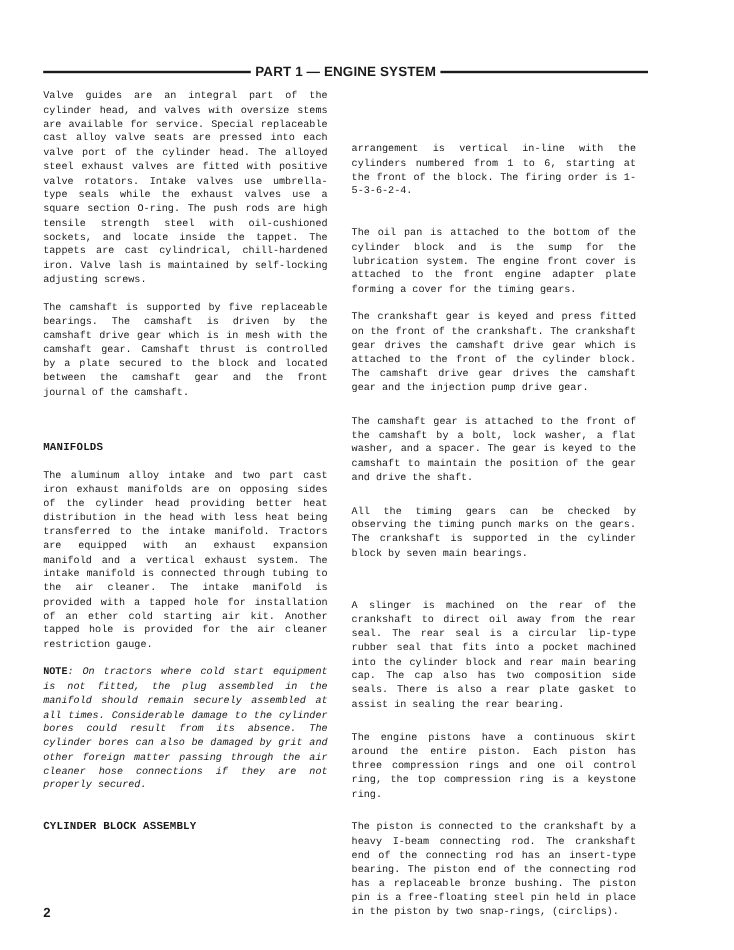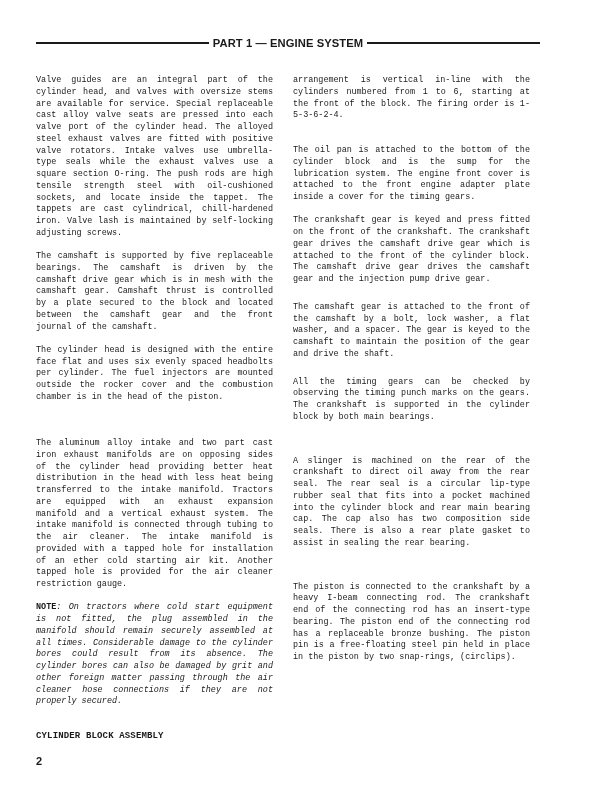--- a/index.html
+++ b/index.html
@@ -1,34 +1,34 @@
 <!DOCTYPE html>
 <html><head>
   <meta charset="utf-8">
   <style>
     html, body { margin: 0; padding: 0; background: #ffffff; }
     body {
       width: 612px; height: 792px; position: relative; overflow: hidden;
       font-family: "Liberation Sans", sans-serif; color: #1a1a1a;
     }
     .header {
-      position: absolute; left: 36px; top: 35px; width: 504px; height: 16px;
+      position: absolute; left: 36px; top: 52px; width: 504px; height: 16px;
       display: flex; align-items: center; justify-content: center;
     }
     .header .rule { flex: 1; height: 1.6px; background: #1a1a1a; }
     .header .title {
       font-family: "Liberation Sans", sans-serif; font-weight: bold;
       font-size: 11.2px; letter-spacing: 0.1px; padding: 0 4px; white-space: nowrap;
     }
     .col {
       position: absolute; top: 75px; width: 237px;
       font-size: 8.45px; line-height: 11.75px; text-align: justify; font-family: Liberation Mono, monospace;
     }
     .col.left { left: 36px; }
-    .col.right { left: 293px; }
+    .col.right { left: 293px; margin-top: 44px; }
     .col p { margin: 0; }
     .gap-s { height: 11.5px; }
     .gap-m { height: 16px; }
     .gap-l { height: 23px; }
     .heading { font-weight: bold; font-size: 9px; letter-spacing: 0.15px; margin: 0; }
     .note-label { font-weight: bold; font-style: normal; }
     .note-text { font-style: italic; margin-top: 28px; }
     .pagenum {
       position: absolute; left: 36px; top: 755px;
       font-weight: bold; font-size: 11px;
@@ -41,43 +41,44 @@
   <div class="rule"></div>
   <div class="title">PART 1 — ENGINE SYSTEM</div>
   <div class="rule"></div>
 </div>
 
 <div class="col left">
   <p>Valve guides are an integral part of the cylinder head, and valves with oversize stems are available for service. Special replaceable cast alloy valve seats are pressed into each valve port of the cylinder head. The alloyed steel exhaust valves are fitted with positive valve rotators. Intake valves use umbrella-type seals while the exhaust valves use a square section O-ring. The push rods are high tensile strength steel with oil-cushioned sockets, and locate inside the tappet. The tappets are cast cylindrical, chill-hardened iron. Valve lash is maintained by self-locking adjusting screws.</p>
   <div class="gap-s"></div>
   <p>The camshaft is supported by five replaceable bearings. The camshaft is driven by the camshaft drive gear which is in mesh with the camshaft gear. Camshaft thrust is controlled by a plate secured to the block and located between the camshaft gear and the front journal of the camshaft.</p>
   <div class="gap-s"></div>
-  <p>The cylinder head is designed with the entire face flat and uses six evenly spaced headbolts per cylinder. The fuel injectors are mounted outside the rocker cover and the combustion chamber is in the head of the piston.</p>
   <div class="gap-l"></div>
+  <p class="heading">MANIFOLDS</p>
   <div class="gap-s"></div>
   <p>The aluminum alloy intake and two part cast iron exhaust manifolds are on opposing sides of the cylinder head providing better heat distribution in the head with less heat being transferred to the intake manifold. Tractors are equipped with an exhaust expansion manifold and a vertical exhaust system. The intake manifold is connected through tubing to the air cleaner. The intake manifold is provided with a tapped hole for installation of an ether cold starting air kit. Another tapped hole is provided for the air cleaner restriction gauge.</p>
   <div class="gap-s"></div>
   <p><span class="note-label">NOTE</span><span class="note-text">: On tractors where cold start equipment is not fitted, the plug assembled in the manifold should remain securely assembled at all times. Considerable damage to the cylinder bores could result from its absence. The cylinder bores can also be damaged by grit and other foreign matter passing through the air cleaner hose connections if they are not properly secured.</span></p>
   <div class="gap-l"></div>
   <p class="heading">CYLINDER BLOCK ASSEMBLY</p>
   <div class="gap-s"></div>
 </div>
 
 <div class="col right">
   <p>arrangement is vertical in-line with the cylinders numbered from 1 to 6, starting at the front of the block. The firing order is 1-5-3-6-2-4.</p>
   <div class="gap-s"></div>
   <div class="gap-s"></div>
-  <p>The oil pan is attached to the bottom of the cylinder block and is the sump for the lubrication system. The engine front cover is attached to the front engine adapter plate inside a cover for the timing gears.</p>
+  <p>The oil pan is attached to the bottom of the cylinder block and is the sump for the lubrication system. The engine front cover is attached to the front engine adapter plate forming a cover for the timing gears.</p>
   <div class="gap-s"></div>
   <p>The crankshaft gear is keyed and press fitted on the front of the crankshaft. The crankshaft gear drives the camshaft drive gear which is attached to the front of the cylinder block. The camshaft drive gear drives the camshaft gear and the injection pump drive gear.</p>
   <div class="gap-m"></div>
   <p>The camshaft gear is attached to the front of the camshaft by a bolt, lock washer, a flat washer, and a spacer. The gear is keyed to the camshaft to maintain the position of the gear and drive the shaft.</p>
   <div class="gap-m"></div>
-  <p>All the timing gears can be checked by observing the timing punch marks on the gears. The crankshaft is supported in the cylinder block by both main bearings.</p>
+  <p>All the timing gears can be checked by observing the timing punch marks on the gears. The crankshaft is supported in the cylinder block by seven main bearings.</p>
   <div class="gap-m"></div>
   <div class="gap-m"></div>
   <p>A slinger is machined on the rear of the crankshaft to direct oil away from the rear seal. The rear seal is a circular lip-type rubber seal that fits into a pocket machined into the cylinder block and rear main bearing cap. The cap also has two composition side seals. There is also a rear plate gasket to assist in sealing the rear bearing.</p>
   <div class="gap-m"></div>
+  <p>The engine pistons have a continuous skirt around the entire piston. Each piston has three compression rings and one oil control ring, the top compression ring is a keystone ring.</p>
   <div class="gap-m"></div>
   <p>The piston is connected to the crankshaft by a heavy I-beam connecting rod. The crankshaft end of the connecting rod has an insert-type bearing. The piston end of the connecting rod has a replaceable bronze bushing. The piston pin is a free-floating steel pin held in place in the piston by two snap-rings, (circlips).</p>
 </div>
 
 <div class="pagenum">2</div>
 
 </body></html>

